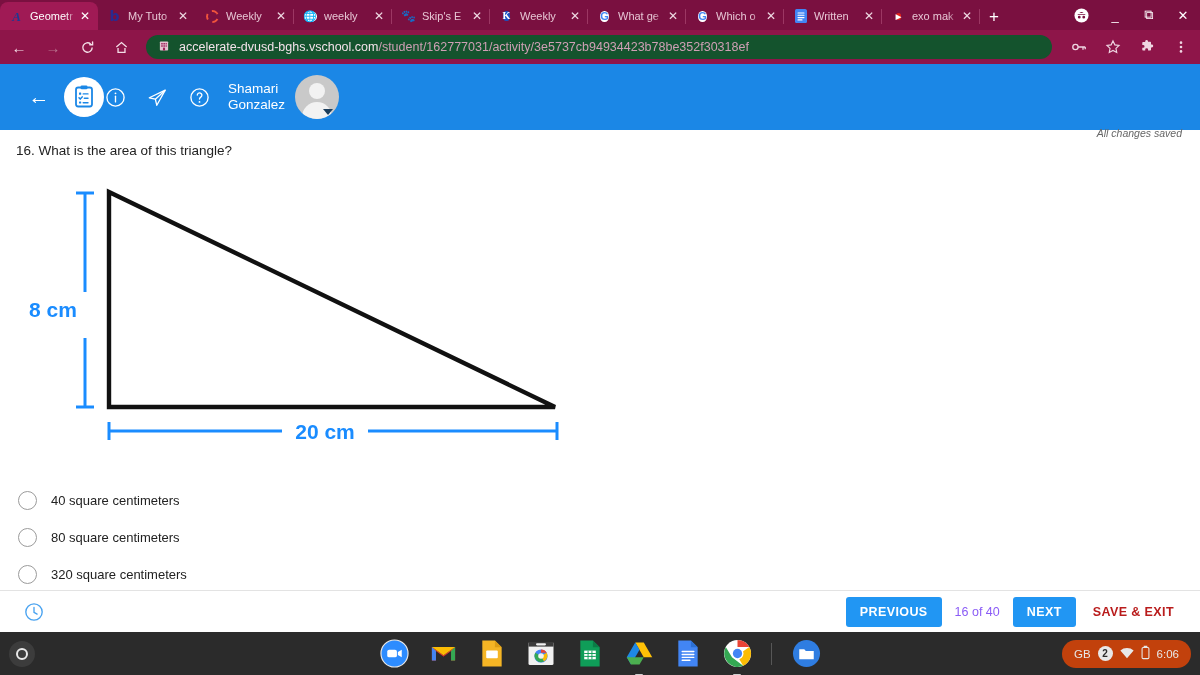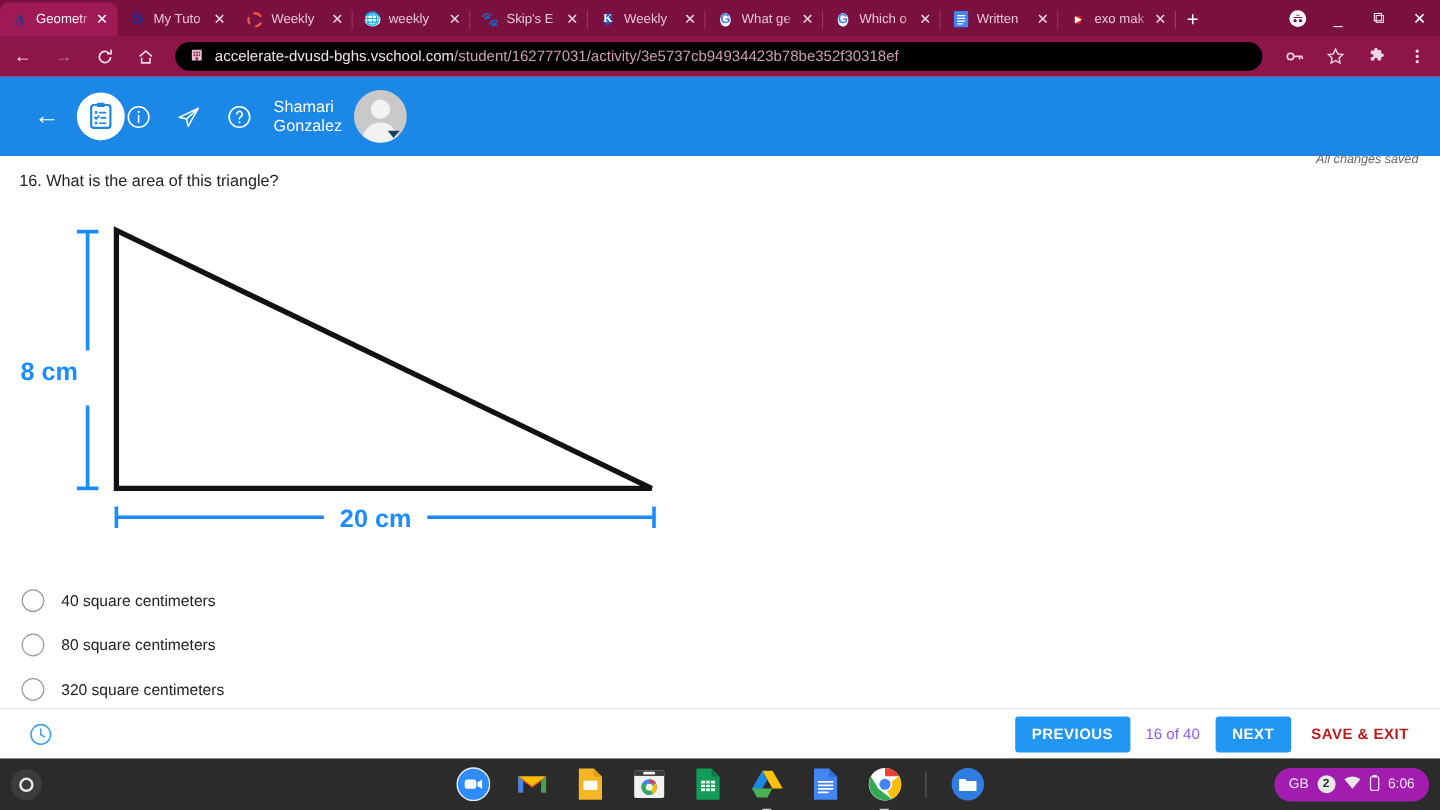--- a/index.html
+++ b/index.html
@@ -96,21 +96,21 @@
   }
   .navbtn {
     width: 30px; height: 30px; margin-left: 4px;
     display: flex; align-items: center; justify-content: center;
     color: #f3dde6; font-size: 15px;
   }
   .navbtn.disabled { color: #b9748f; }
   .omnibox {
     flex: 1 1 auto; height: 24px;
     margin: 0 8px 0 10px;
-    background: #000000;
+    background: #14532d;
     border-radius: 12px;
     display: flex; align-items: center;
     padding: 0 10px;
     overflow: hidden;
   }
   .omni-icon { width: 15px; flex:0 0 15px; color: #e3c2d1; font-size: 11px; text-align:center; }
   .omni-url {
     margin-left: 8px;
     font-size: 12.5px; color: #f4e2ea;
     white-space: nowrap; overflow: hidden;
@@ -154,21 +154,21 @@
   .saved-note {
     position: absolute; top: 127px; right: 18px;
     font-size: 10.5px; color: #666; font-style: italic;
   }
 
   
   .question {
     position: absolute; top: 143px; left: 16px;
     font-size: 13.5px; color: #222;
   }
-  .figure { position: absolute; top: 180px; left: 8px; width: 600px; height: 270px; }
+  .figure { position: absolute; top: 180px; left: 20px; width: 600px; height: 270px; }
 
   .options { position: absolute; top: 482px; left: 18px; text-align: right; }
   .opt {
     display: flex; align-items: center;
     height: 37px;
   }
   .radio {
     width: 19px; height: 19px; border-radius: 50%;
     border: 1.6px solid #9b9b9b; background: #fff;
     flex: 0 0 19px;
@@ -217,21 +217,21 @@
   .shelf-apps {
     position: absolute; left: 50%; transform: translateX(-50%);
     display: flex; align-items: center; gap: 19px;
   }
   .app-ico { width: 30px; height: 30px; position: relative; display:flex; align-items:center; justify-content:center;}
   .app-dot { position:absolute; bottom:-7px; left:50%; transform:translateX(-50%); width:8px; height:2px; border-radius:1px; background:#cfcfcf;}
   .shelf-divider { width:1px; height:22px; background:#575757; }
   .status-area {
     position: absolute; right: 9px;
     display: flex; align-items: center; gap: 7px;
-    background: #a21caf; border-radius: 15px;
+    background: #c2410c; border-radius: 15px;
     height: 28px; padding: 0 12px;
     color: #e8e8e8; font-size: 11.5px;
   }
   .badge-2 {
     width: 15px; height: 15px; border-radius: 50%;
     background: #e8e8e8; color: #2b2b2b;
     font-size: 10px; font-weight: 700;
     display: flex; align-items: center; justify-content: center;
   }
 </style>

